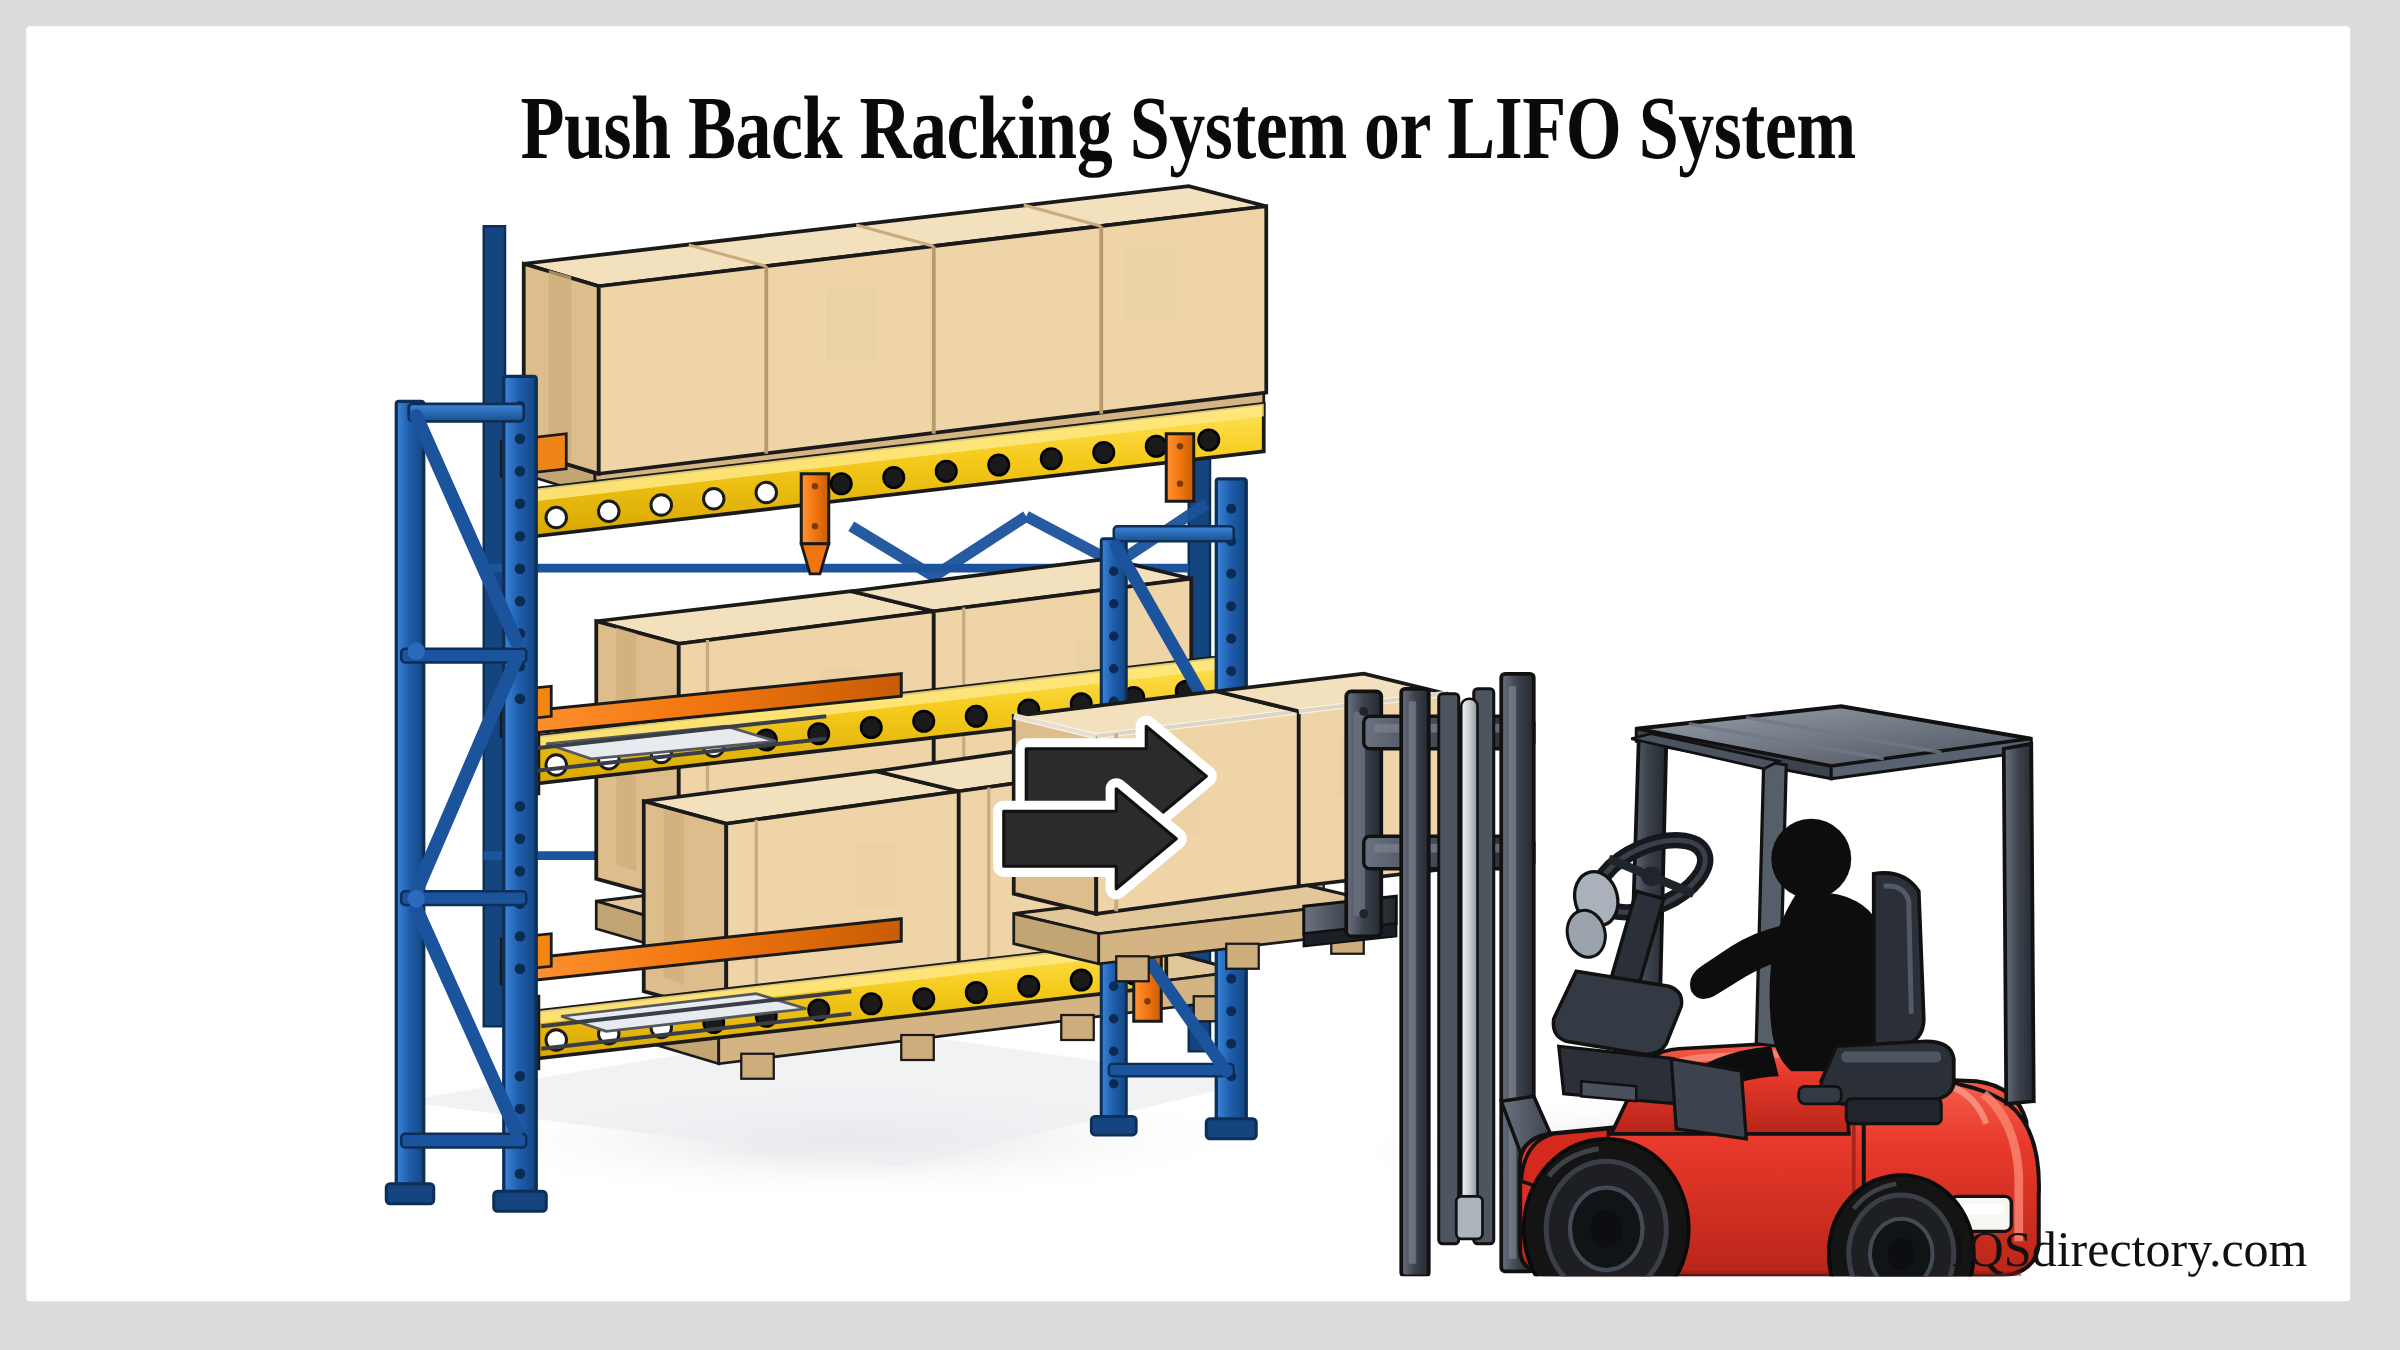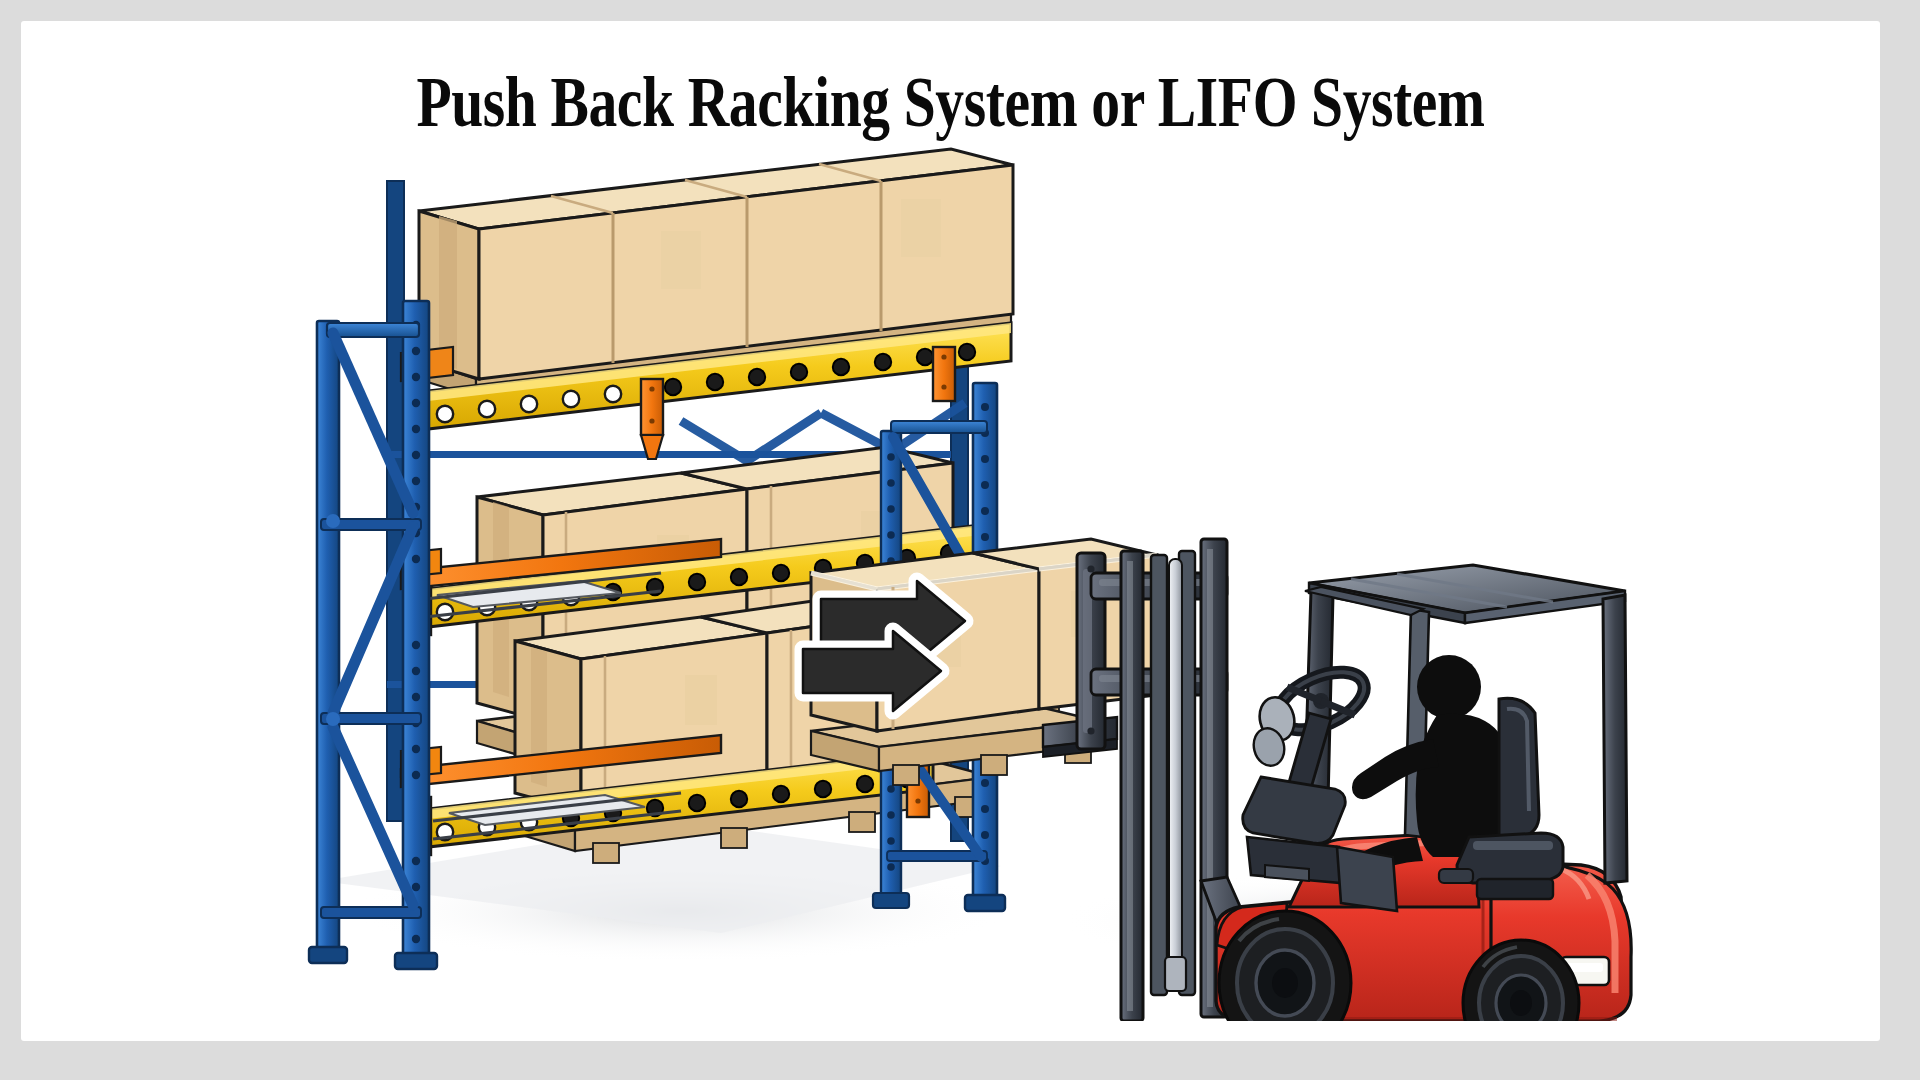--- a/index.html
+++ b/index.html
@@ -581,15 +581,16 @@
         </g>
 
         <g>
           <ellipse cx="1264" cy="930" rx="86" ry="14" fill="#d8dadd" opacity="0.7"></ellipse>
           <ellipse cx="1500" cy="944" rx="78" ry="13" fill="#d8dadd" opacity="0.65"></ellipse>
         </g>
 
       </svg>
     </div>
 
+    <div id="watermark">IQSdirectory.com</div>
 
   </div>
 </div>
 
 </body></html>

